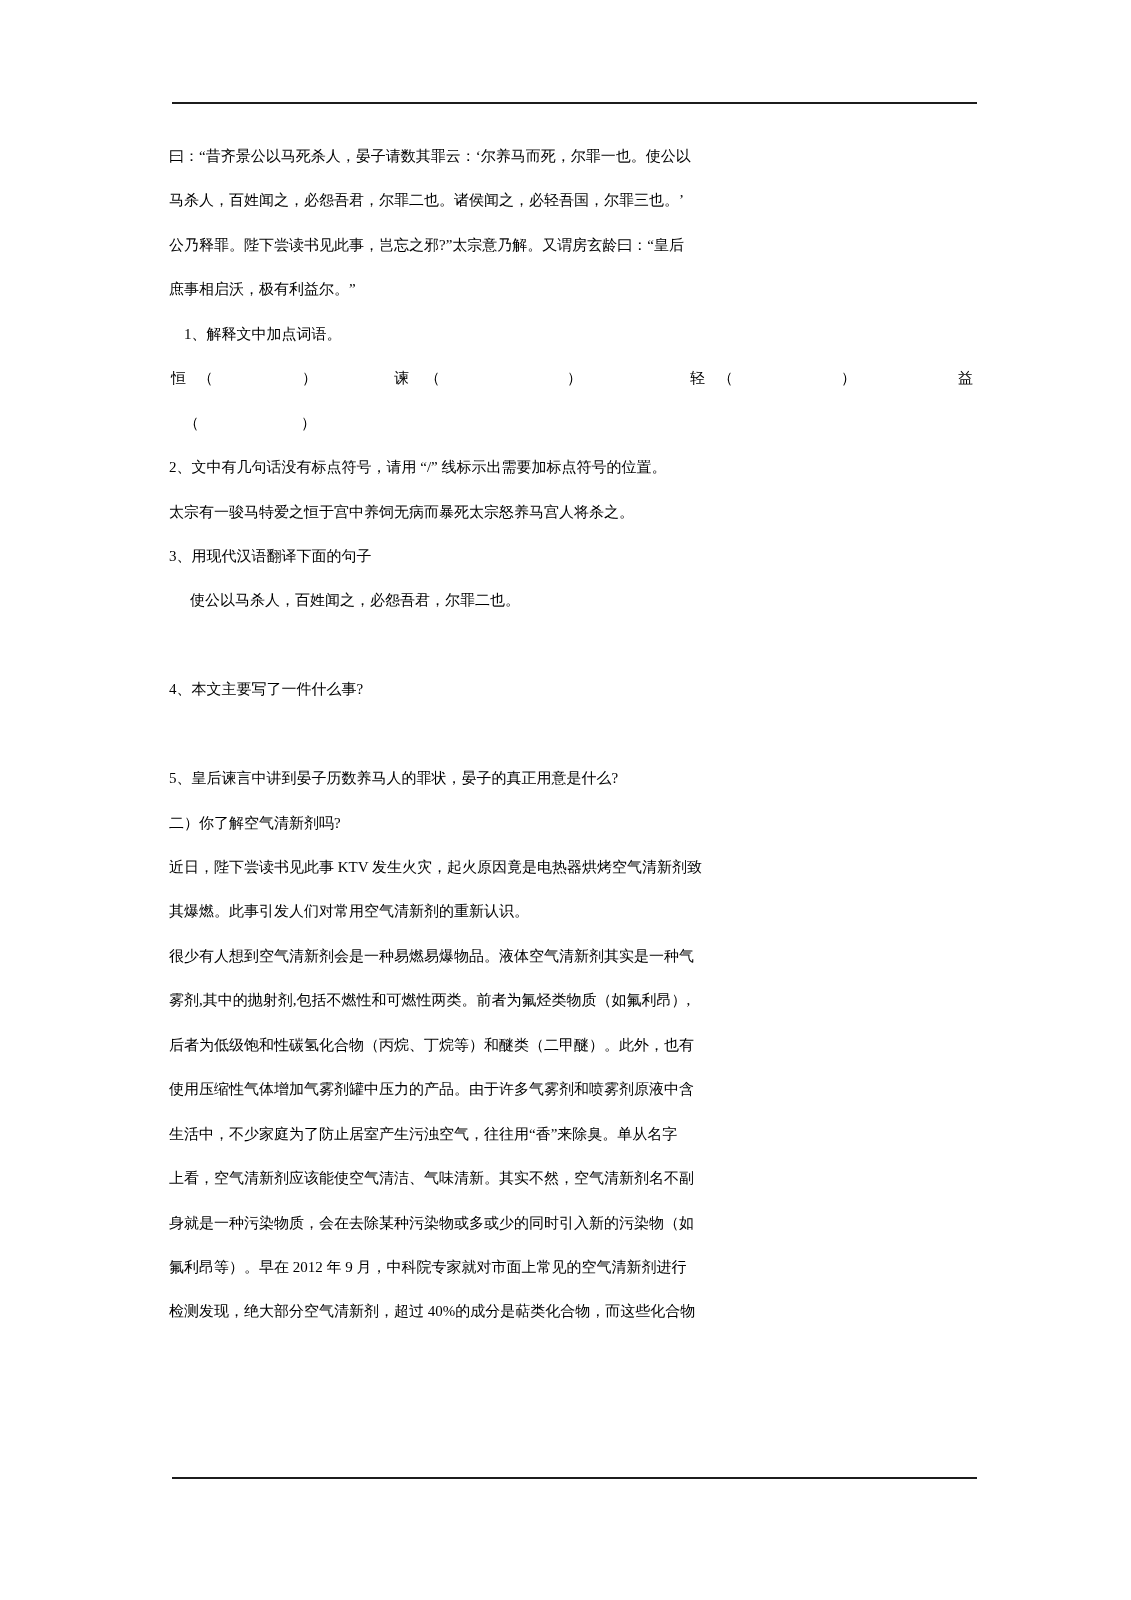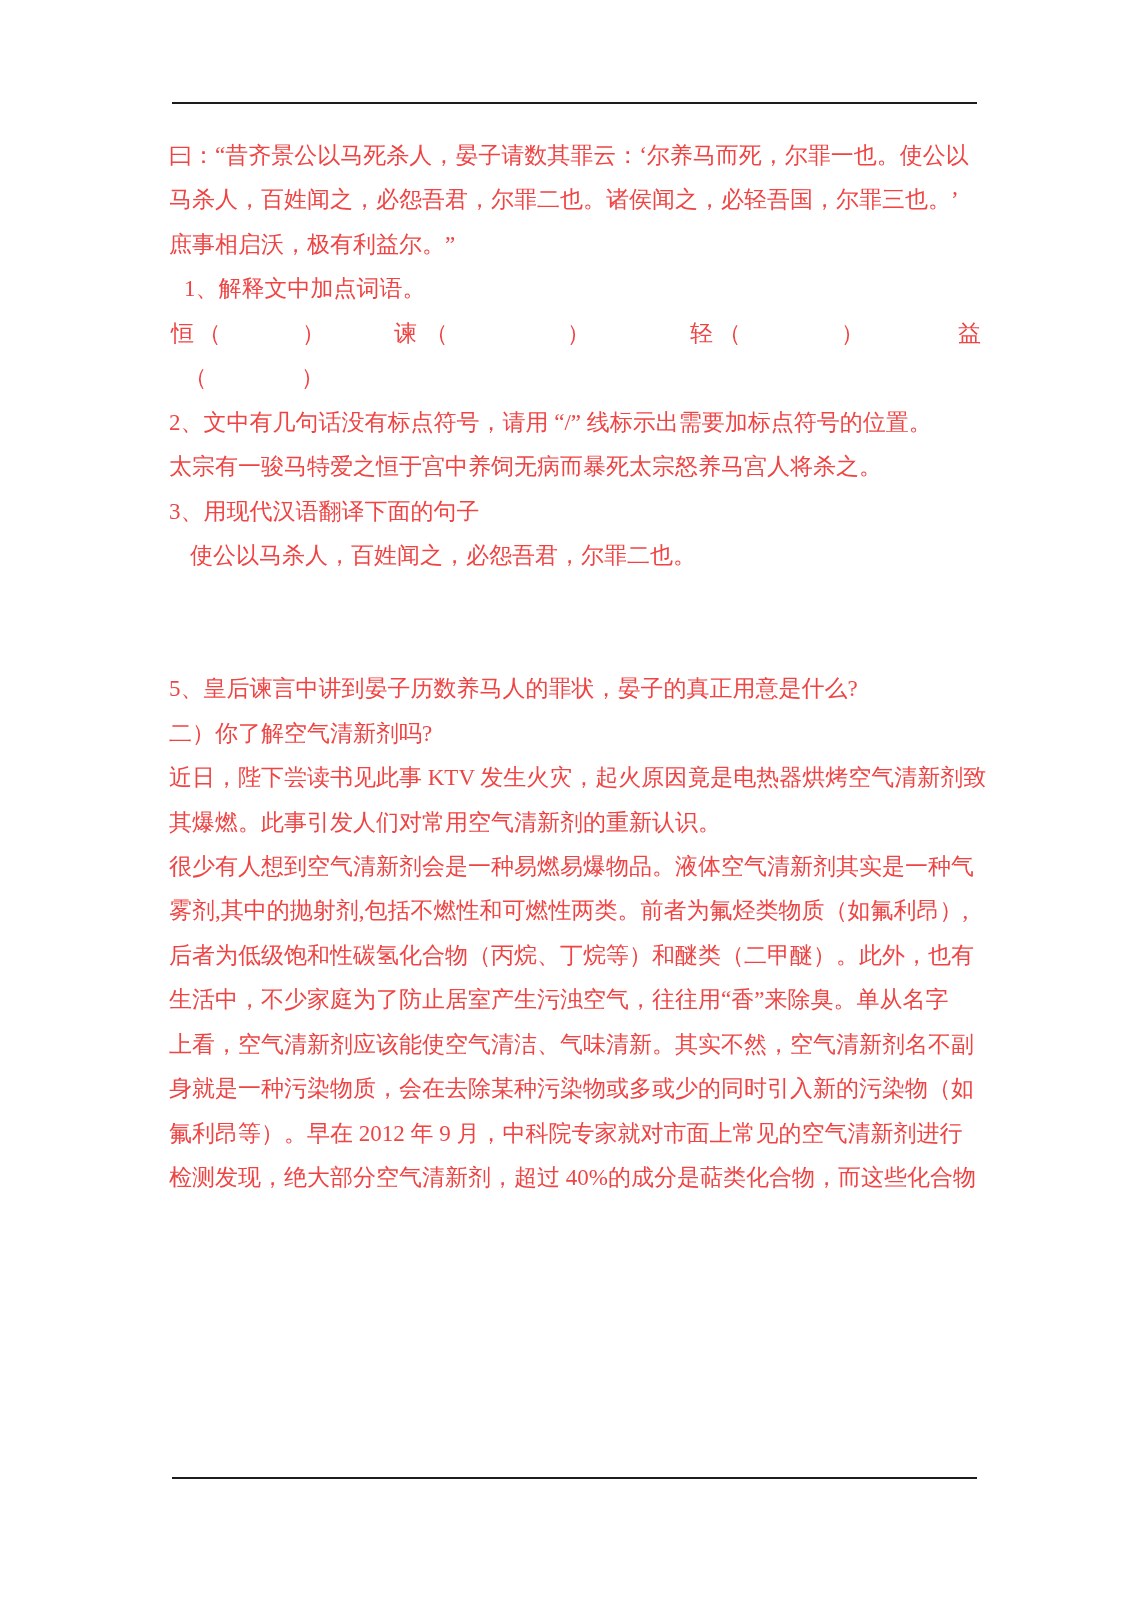--- a/index.html
+++ b/index.html
@@ -22,22 +22,22 @@
     height: 2px;
     background: #1c1c1c;
   }
   .rule.top { top: 102px; }
   .rule.bottom { top: 1477px; }
   .content {
     position: absolute;
     left: 169px;
     top: 134px;
     width: 812px;
-    color: #ef4444;
-    font-size: 23px;
+    color: #000000;
+    font-size: 15px;
     line-height: 44.45px;
   }
   .line {
     height: 44.45px;
     white-space: pre;
     overflow: visible;
   }
   .indent-1 { padding-left: 15px; }
   .indent-2 { padding-left: 21px; font-family: Liberation Serif, serif; }
   .fill-row { position: relative; }
@@ -59,20 +59,21 @@
 <body>
 
 <div class="page">
 
   <div class="rule top"></div>
 
   <div class="content">
 
     <div class="line">曰：“昔齐景公以马死杀人，晏子请数其罪云：‘尔养马而死，尔罪一也。使公以</div>
     <div class="line">马杀人，百姓闻之，必怨吾君，尔罪二也。诸侯闻之，必轻吾国，尔罪三也。’</div>
+    <div class="line">公乃释罪。陛下尝读书见此事，岂忘之邪?”太宗意乃解。又谓房玄龄曰：“皇后</div>
     <div class="line">庶事相启沃，极有利益尔。”</div>
 
     <div class="line indent-1">1、解释文中加点词语。</div>
 
     <div class="line fill-row">
       <span class="r1c0">恒</span>
       <span class="r1c1">（</span>
       <span class="r1c2">）</span>
       <span class="r1c3">谏</span>
       <span class="r1c4">（</span>
@@ -89,33 +90,35 @@
     </div>
 
     <div class="line">2、文中有几句话没有标点符号，请用 “/” 线标示出需要加标点符号的位置。</div>
     <div class="line">太宗有一骏马特爱之恒于宫中养饲无病而暴死太宗怒养马宫人将杀之。</div>
 
     <div class="line">3、用现代汉语翻译下面的句子</div>
     <div class="line indent-2">使公以马杀人，百姓闻之，必怨吾君，尔罪二也。</div>
 
     <div class="line"></div>
 
+    <div class="line">4、本文主要写了一件什么事?</div>
 
     <div class="line"></div>
 
     <div class="line">5、皇后谏言中讲到晏子历数养马人的罪状，晏子的真正用意是什么?</div>
 
     <div class="line">二）你了解空气清新剂吗?</div>
 
     <div class="line">近日，陛下尝读书见此事 KTV 发生火灾，起火原因竟是电热器烘烤空气清新剂致</div>
     <div class="line">其爆燃。此事引发人们对常用空气清新剂的重新认识。</div>
 
     <div class="line">很少有人想到空气清新剂会是一种易燃易爆物品。液体空气清新剂其实是一种气</div>
     <div class="line">雾剂,其中的抛射剂,包括不燃性和可燃性两类。前者为氟烃类物质（如氟利昂）,</div>
     <div class="line">后者为低级饱和性碳氢化合物（丙烷、丁烷等）和醚类（二甲醚）。此外，也有</div>
+    <div class="line">使用压缩性气体增加气雾剂罐中压力的产品。由于许多气雾剂和喷雾剂原液中含</div>
     <div class="line">生活中，不少家庭为了防止居室产生污浊空气，往往用“香”来除臭。单从名字</div>
     <div class="line">上看，空气清新剂应该能使空气清洁、气味清新。其实不然，空气清新剂名不副</div>
     <div class="line">身就是一种污染物质，会在去除某种污染物或多或少的同时引入新的污染物（如</div>
     <div class="line">氟利昂等）。早在 2012 年 9 月，中科院专家就对市面上常见的空气清新剂进行</div>
     <div class="line">检测发现，绝大部分空气清新剂，超过 40%的成分是萜类化合物，而这些化合物</div>
 
   </div>
 
   <div class="rule bottom"></div>
 

